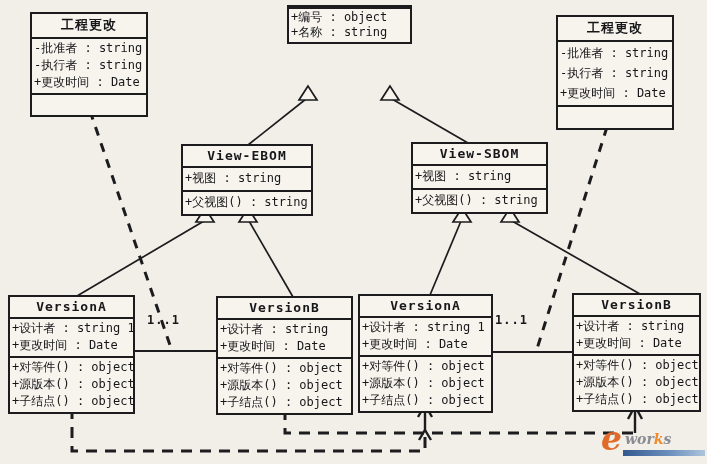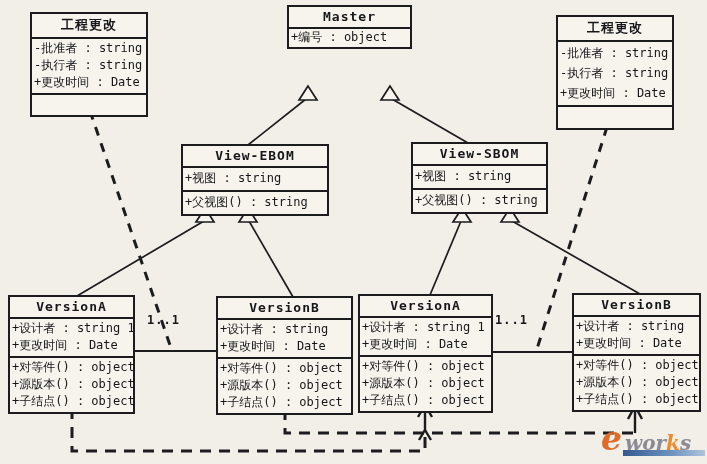--- a/index.html
+++ b/index.html
@@ -34,21 +34,21 @@
   .logo{position:absolute;z-index:3;left:601px;top:423px;width:104px;height:40px;}
   .logo .e{
     position:absolute;left:0;top:-2px;
     font-family:"DejaVu Serif","Liberation Serif",serif;
     font-style:italic;font-weight:bold;font-size:33px;line-height:36px;
     color:#e06a28;
   }
   .logo .wordmark{
     position:absolute;left:24px;top:8px;
     font-family:"DejaVu Serif","Liberation Serif",serif;
-    font-style:italic;font-weight:bold;font-size:20px;letter-spacing:0px;
+    font-style:italic;font-weight:bold;font-size:14px;letter-spacing:0px;
   }
   .logo .g{color:#8b8b94;}
   .logo .k{color:#ef8b2d;}
   .logo .bar{
     position:absolute;left:22px;top:27px;width:82px;height:6px;
     background:linear-gradient(90deg,#33598f 0%,#6f93c0 60%,#aec4dd 100%);
   }
 </style>
 </head>
 <body>
@@ -107,37 +107,37 @@
     <div class="title">工程更改</div>
     <div class="comp">
       <div class="row">-批准者 : string</div>
       <div class="row">-执行者 : string</div>
       <div class="row">+更改时间 : Date</div>
     </div>
     <div class="comp" style="height:17px;"></div>
   </div>
 
   <div class="uml lh15" style="left:287px;top:5px;width:125px;">
-    <div class="title">Master</div>
     <div class="comp">
       <div class="row">+编号 : object</div>
+      <div class="row">+名称 : string</div>
     </div>
   </div>
 
   <div class="uml lh20" style="left:556px;top:15px;width:118px;">
     <div class="title">工程更改</div>
     <div class="comp">
       <div class="row">-批准者 : string</div>
       <div class="row">-执行者 : string</div>
       <div class="row">+更改时间 : Date</div>
     </div>
     <div class="comp" style="height:18px;"></div>
   </div>
 
-  <div class="uml lh19" style="left:181px;top:144px;width:148px;">
+  <div class="uml lh19" style="left:181px;top:144px;width:132px;">
     <div class="title">View-EBOM</div>
     <div class="comp">
       <div class="row">+视图 : string</div>
     </div>
     <div class="comp">
       <div class="row">+父视图() : string</div>
     </div>
   </div>
 
   <div class="uml lh19" style="left:411px;top:142px;width:137px;">

